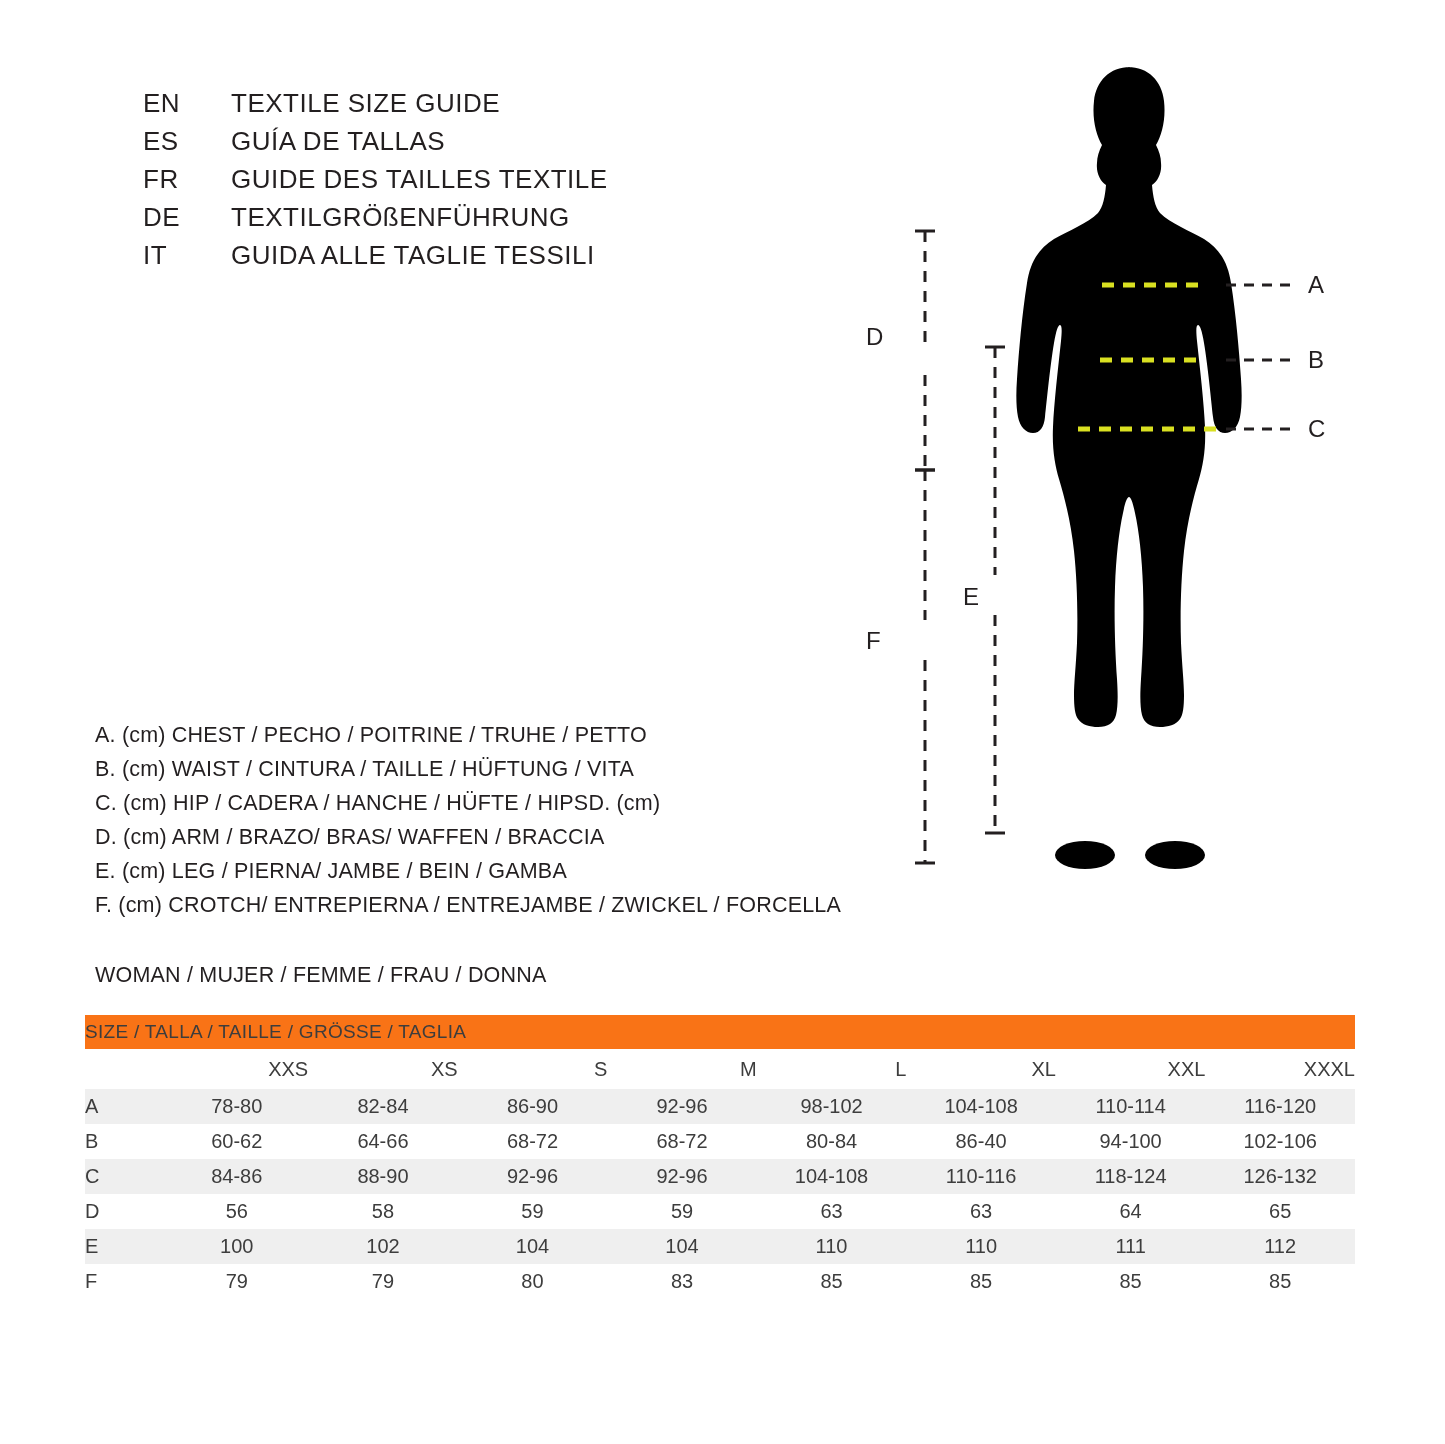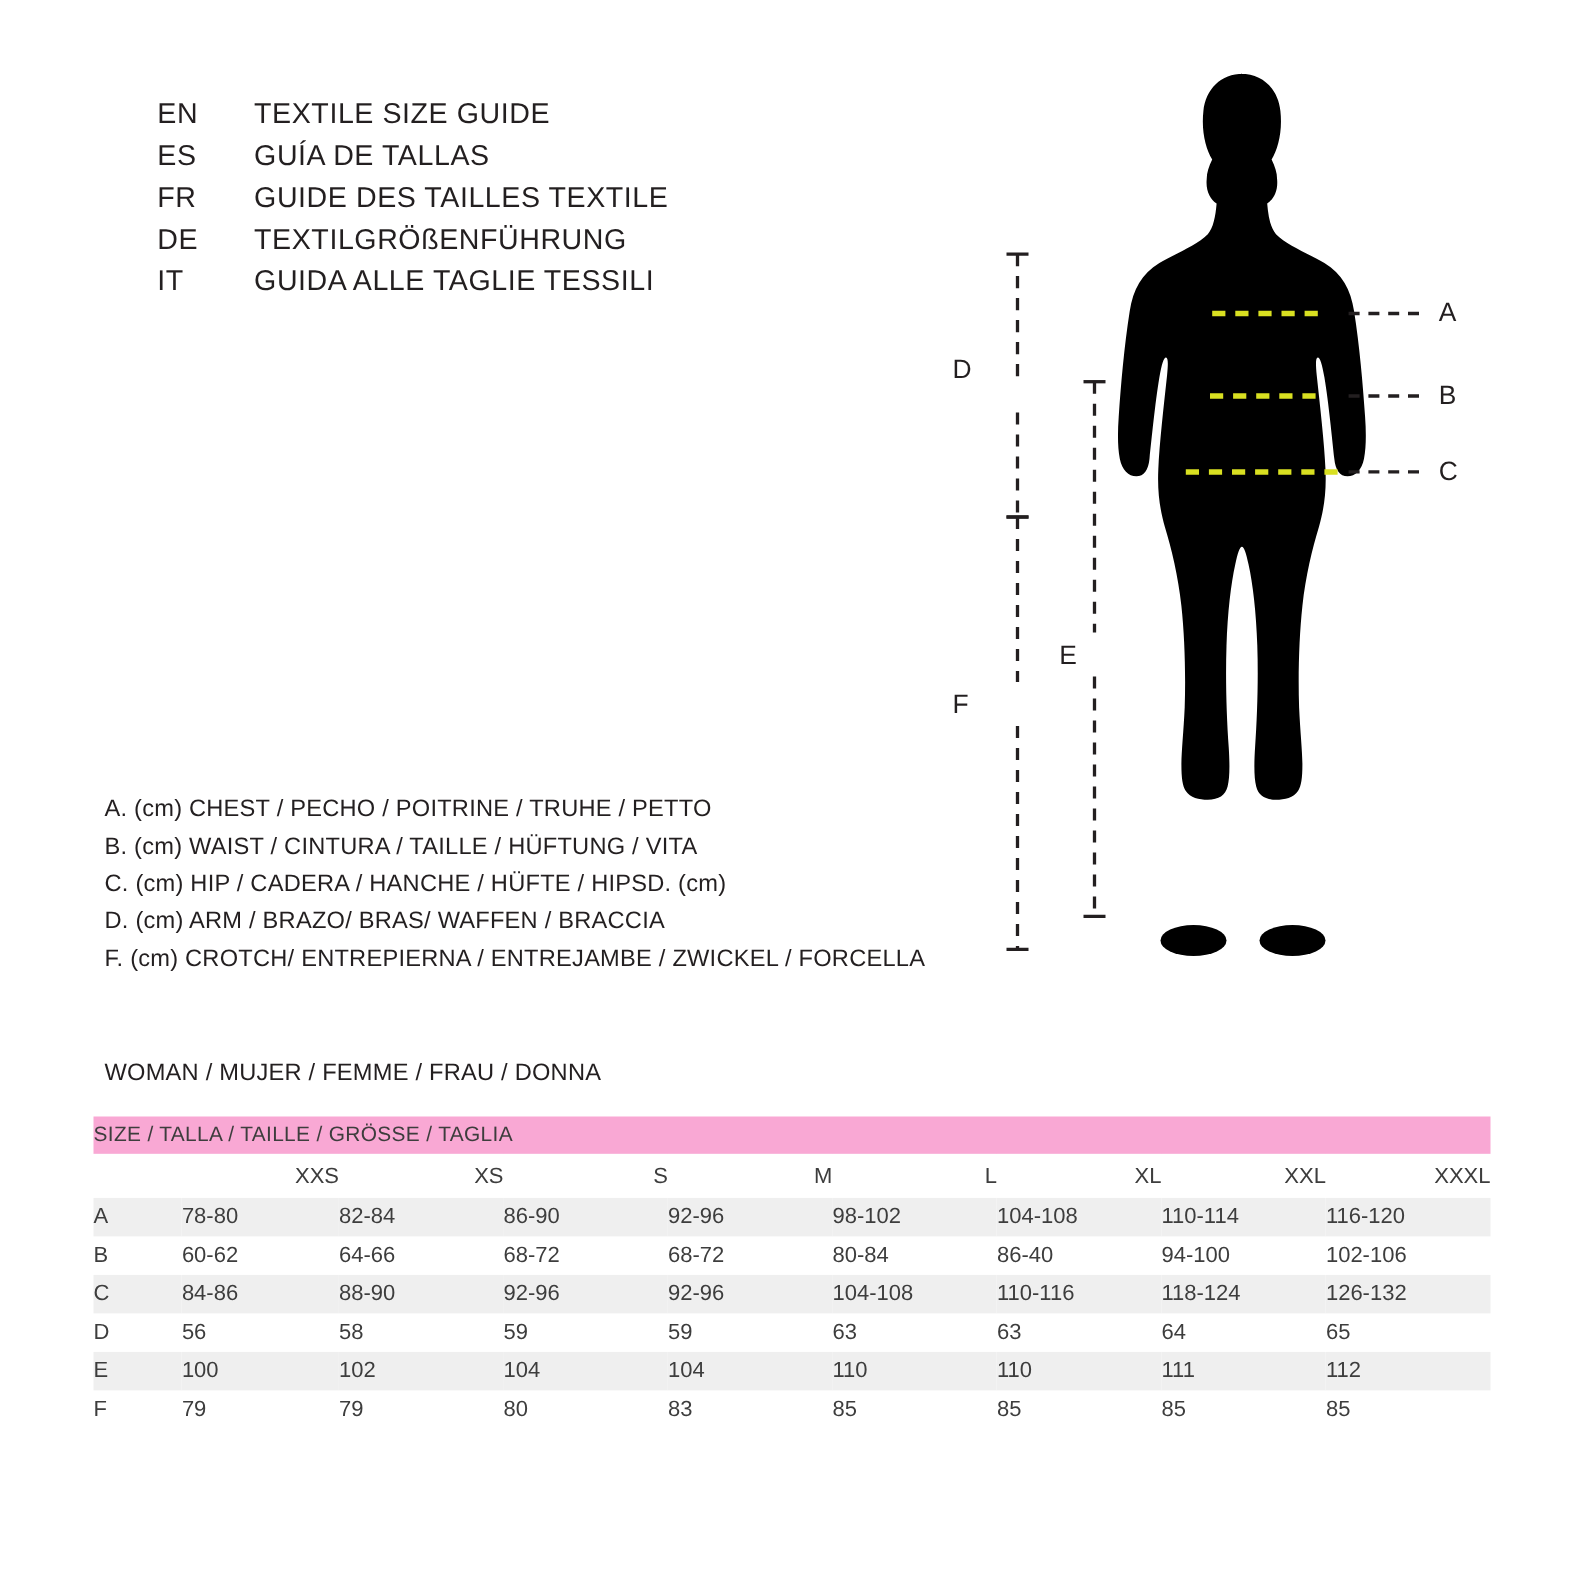--- a/index.html
+++ b/index.html
@@ -73,37 +73,38 @@
     border-collapse: collapse;
     font-size: 20px;
     color: #3d3d3d;
   }
   #size-table td, #size-table th {
     padding: 0;
     margin: 0;
     font-weight: normal;
   }
   .band-row td {
-    background: #f9a8d4;
+    background: #f97316;
     height: 34px;
     font-size: 19px;
     color: #3d3d3d;
     text-align: left;
     padding-left: 14px;
     letter-spacing: 0.3px;
   }
   .head-row td {
     height: 40px;
     text-align: right;
     font-size: 20px;
     color: #3d3d3d;
     background: #ffffff;
   }
   .data-row td {
     height: 35px;
+    text-align: center;
     font-size: 20px;
   }
   .data-row.shaded td {
     background: #efefef;
   }
   .row-key {
     text-align: left !important;
     padding-left: 14px;
     width: 72px;
   }
@@ -260,20 +261,21 @@
   <span class="marker-label" style="left:36px; top:268px;">D</span>
   <span class="marker-label" style="left:133px; top:528px;">E</span>
   <span class="marker-label" style="left:36px; top:572px;">F</span>
 </div>
 
 <div id="legend-block">
   <div class="legend-row">A. (cm) CHEST / PECHO / POITRINE / TRUHE / PETTO</div>
   <div class="legend-row">B. (cm) WAIST / CINTURA / TAILLE / HÜFTUNG / VITA</div>
   <div class="legend-row">C. (cm) HIP / CADERA / HANCHE / HÜFTE / HIPSD. (cm)</div>
   <div class="legend-row">D. (cm) ARM / BRAZO/ BRAS/ WAFFEN / BRACCIA</div>
+  <div class="legend-row">E. (cm) LEG / PIERNA/ JAMBE / BEIN / GAMBA</div>
   <div class="legend-row">F. (cm) CROTCH/ ENTREPIERNA / ENTREJAMBE / ZWICKEL / FORCELLA</div>
 </div>
 
 <div id="gender-label">WOMAN / MUJER / FEMME / FRAU / DONNA</div>
 
 <table id="size-table">
   <tbody>
     <tr class="band-row">
       <td colspan="9">SIZE / TALLA / TAILLE / GRÖSSE / TAGLIA</td>
     </tr>

